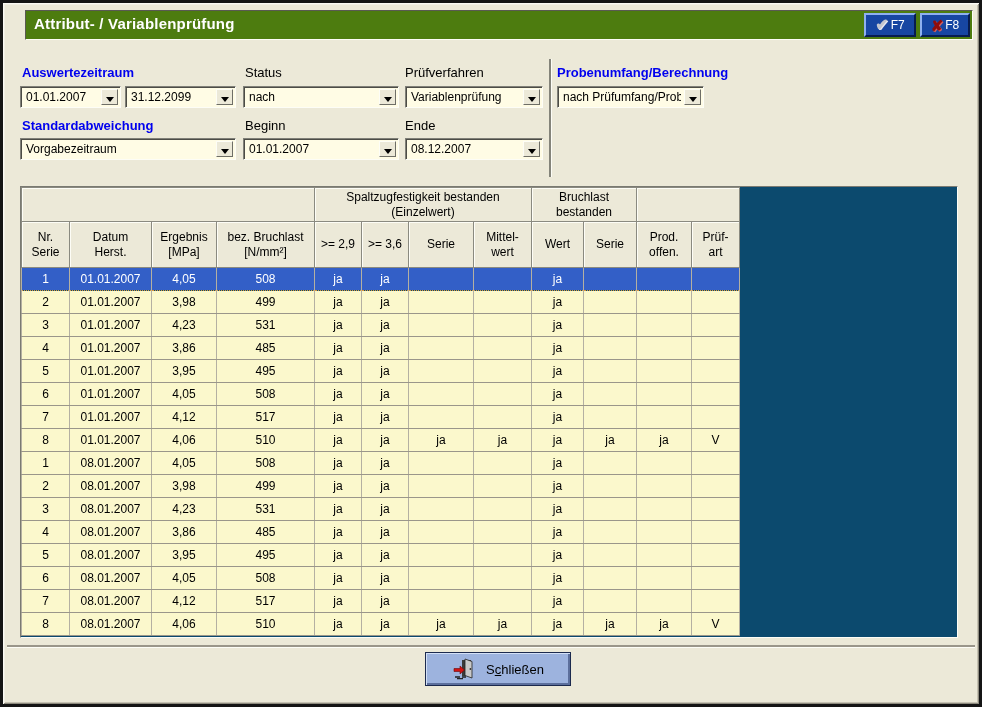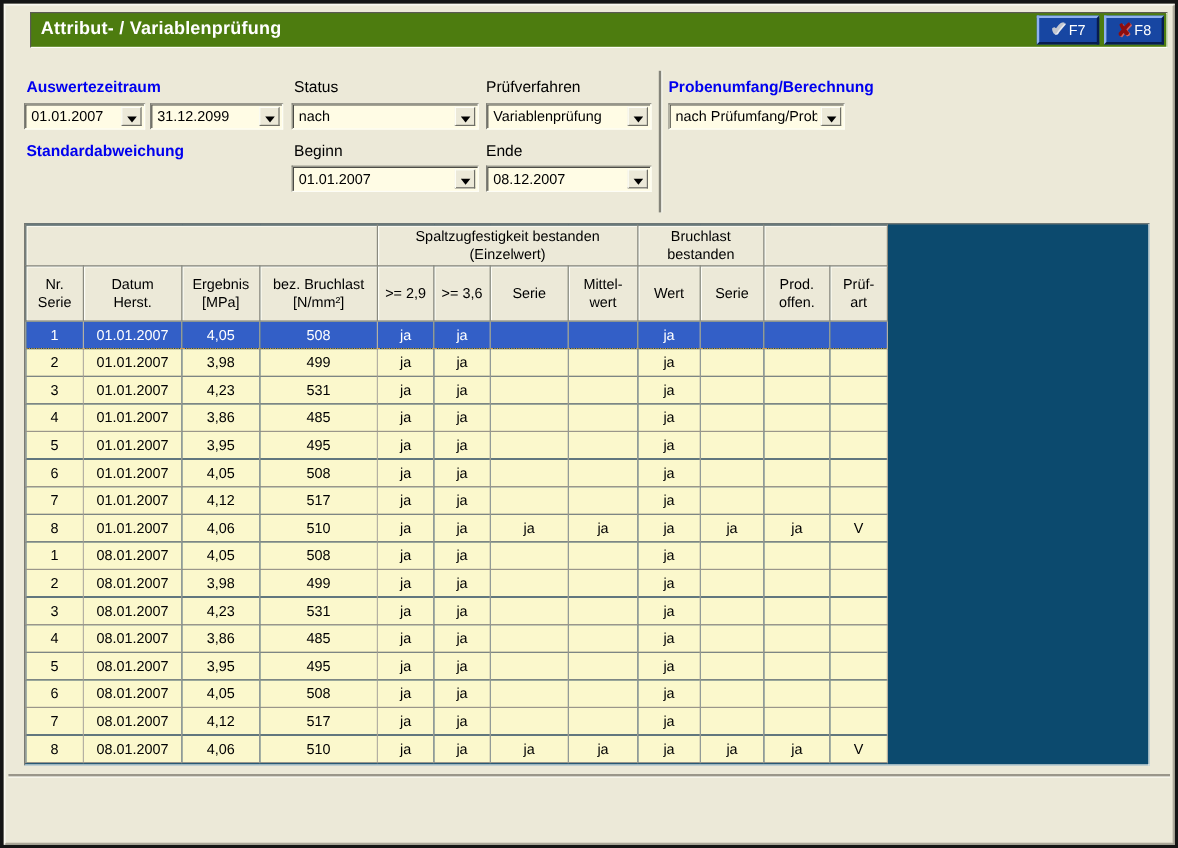--- a/index.html
+++ b/index.html
@@ -142,20 +142,24 @@
   </div>
   <div class="combo" style="left:554px; top:83px; width:147px;">
     <span class="combo-value">nach Prüfumfang/Probe</span>
     <span class="combo-arrow"></span>
   </div>
 
   <span class="lbl blue" style="left:19px; top:115px;">Standardabweichung</span>
   <span class="lbl" style="left:242px; top:115px;">Beginn</span>
   <span class="lbl" style="left:402px; top:115px;">Ende</span>
 
+  <div class="combo" style="left:17px; top:135px; width:216px;">
+    <span class="combo-value">Vorgabezeitraum</span>
+    <span class="combo-arrow"></span>
+  </div>
   <div class="combo" style="left:240px; top:135px; width:156px;">
     <span class="combo-value">01.01.2007</span>
     <span class="combo-arrow"></span>
   </div>
   <div class="combo" style="left:402px; top:135px; width:138px;">
     <span class="combo-value">08.12.2007</span>
     <span class="combo-arrow"></span>
   </div>
 
   <div class="vdivider"></div>
@@ -430,14 +434,26 @@
             <td>ja</td>
             <td>ja</td>
             <td>ja</td>
             <td>V</td>
           </tr>
         </tbody>
       </table>
   </div>
 
   <div class="hseparator"></div>
+  <div class="close-btn">
+    <svg class="door-icon" viewBox="0 0 24 22">
+      <rect x="10" y="2" width="9" height="16" fill="#3a3a3a"></rect>
+      <polygon points="13,1 20,3.5 20,20 13,17.5" fill="#c9c9c9" stroke="#222" stroke-width="0.8"></polygon>
+      <circle cx="18.4" cy="11" r="0.9" fill="#333"></circle>
+      <path d="M2 10.5 L8 10.5 L8 8 L12.5 12 L8 16 L8 13.5 L2 13.5 Z" fill="#cf1212" stroke="#6d0808" stroke-width="0.6"></path>
+      <path d="M3 19 h5 M5 20.6 h6 M10 19 h4" stroke="#222" stroke-width="1.4"></path>
+    </svg>
+    <span>
+      <span>S</span><span class="u">c</span><span>hließen</span>
+    </span>
+  </div>
 
 </div>
 
 </body></html>

